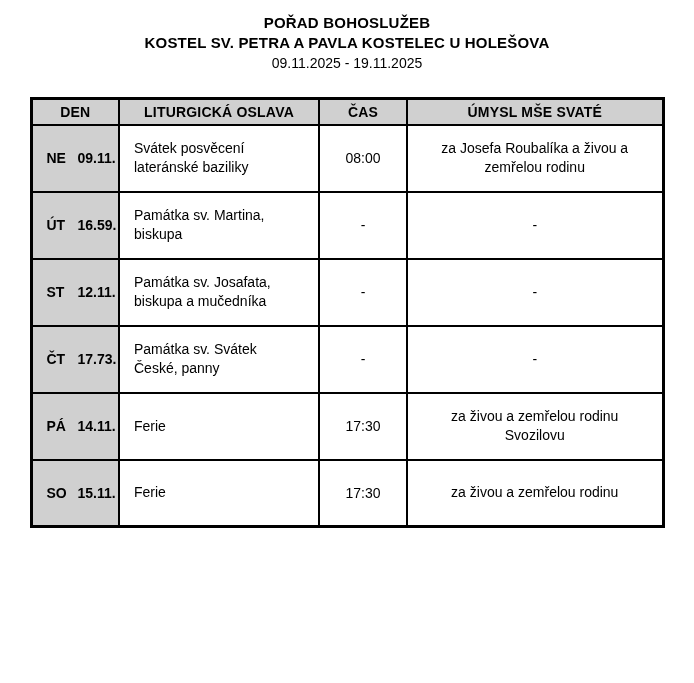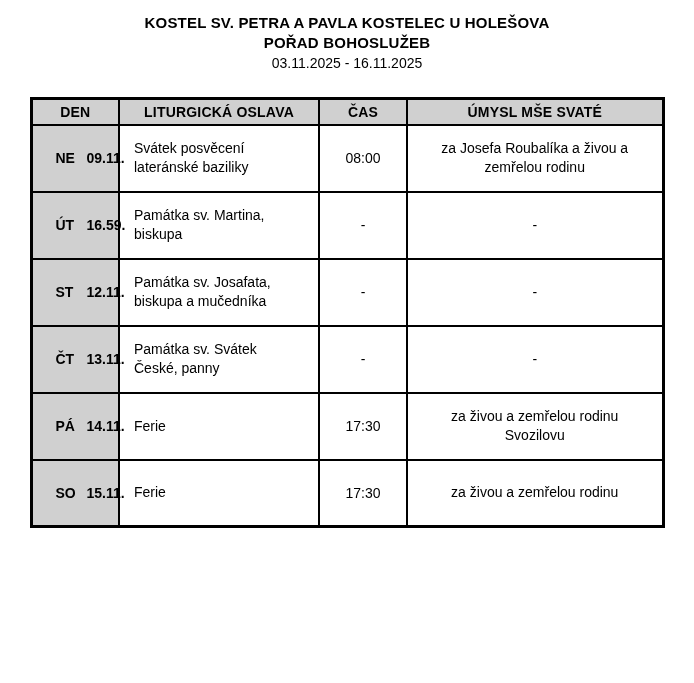--- a/index.html
+++ b/index.html
@@ -48,21 +48,21 @@
 
   .col-den   { width: 88px; }
   .col-osl   { width: 200px; }
   .col-cas   { width: 88px; }
   .col-umysl { width: 256px; }
 
   td.day-cell {
     background: #d0d0d0;
     font-weight: bold;
     text-align: left;
-    padding-left: 23px;
+    padding-left: 14px;
     white-space: nowrap;
   }
   td.day-cell .day {
     display: inline-block;
     min-width: 24px;
   }
   td.day-cell .date {
     display: inline-block;
     margin-left: 7px;
   }
@@ -80,23 +80,23 @@
     padding: 8px 20px;
     line-height: 19px;
   }
 </style>
 </head>
 <body>
 
 <div class="page">
 
   <div class="title-block">
+    <div class="title-line">POŘAD BOHOSLUŽEB</div>
     <div class="title-line">KOSTEL SV. PETRA A PAVLA KOSTELEC U HOLEŠOVA</div>
-    <div class="title-line">POŘAD BOHOSLUŽEB</div>
-    <div class="date-range">03.11.2025 - 16.11.2025</div>
+    <div class="date-range">09.11.2025 - 19.11.2025</div>
   </div>
 
   <table class="schedule">
     <colgroup>
       <col class="col-den">
         <col class="col-osl">
         <col class="col-cas">
         <col class="col-umysl">
     </colgroup>
     <thead>
@@ -120,21 +120,21 @@
         <td class="time-cell">-</td>
         <td class="intention-cell">-</td>
       </tr>
       <tr>
         <td class="day-cell"><span class="day">ST</span><span class="date">12.11.</span></td>
         <td class="celebration-cell">Památka sv. Josafata, biskupa a mučedníka</td>
         <td class="time-cell">-</td>
         <td class="intention-cell">-</td>
       </tr>
       <tr>
-        <td class="day-cell"><span class="day">ČT</span><span class="date">13.11.</span></td>
+        <td class="day-cell"><span class="day">ČT</span><span class="date">17.73.</span></td>
         <td class="celebration-cell">Památka sv. Svátek České, panny</td>
         <td class="time-cell">-</td>
         <td class="intention-cell">-</td>
       </tr>
       <tr>
         <td class="day-cell"><span class="day">PÁ</span><span class="date">14.11.</span></td>
         <td class="celebration-cell">Ferie</td>
         <td class="time-cell">17:30</td>
         <td class="intention-cell">za živou a zemřelou rodinu Svozilovu</td>
       </tr>

